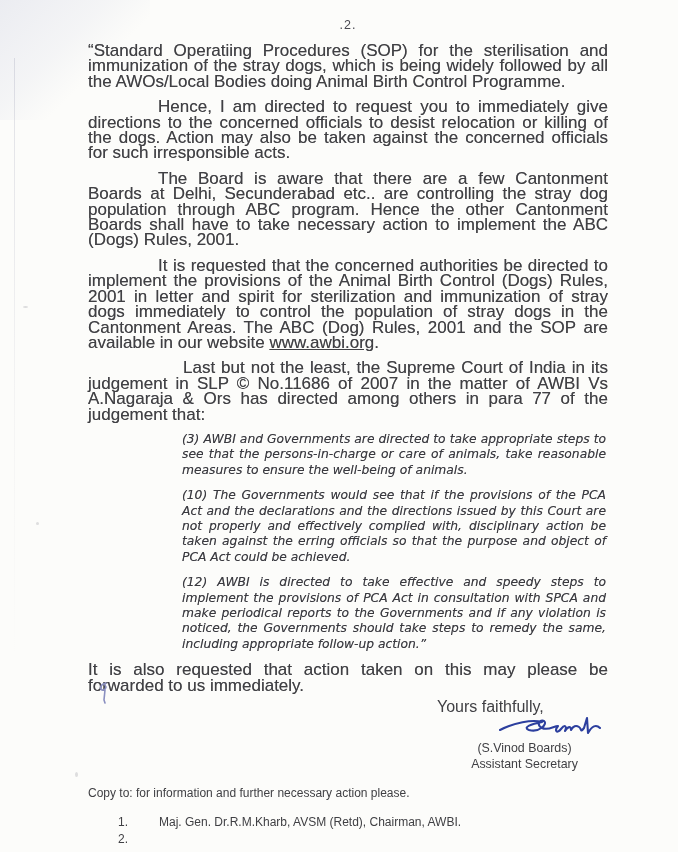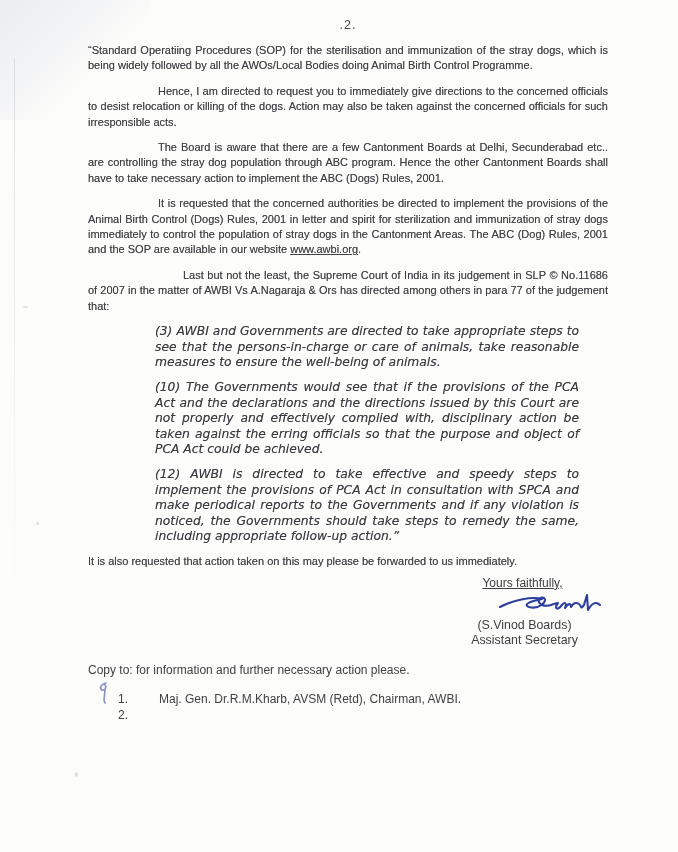--- a/index.html
+++ b/index.html
@@ -26,41 +26,41 @@
   }
   .speck { position:absolute; border-radius:50%; background:rgba(130,130,140,.25); }
 
   .content { position:absolute; left:88px; top:18px; width:520px; }
 
   .pagenum {
     text-align:center; font-size:12.5px; letter-spacing:1px;
     color:#4a4a52; margin-bottom:11px;
   }
   p.body {
-    font-size:11px; line-height:15.4px; text-align:justify;
+    font-size:17px; line-height:15.4px; text-align:justify;
     margin:0 0 10px 0;
     text-shadow:0 0 .3px rgba(64,64,68,.6);
   }
   p.indent  { text-indent:70px; }
   p.indent-lg { text-indent:95px; }
   .weblink { text-decoration:underline; }
 
   p.quote {
     font-family:"DejaVu Sans", sans-serif;
     font-style:italic;
     font-size:12.3px; line-height:15.4px; text-align:justify;
     color:#3a3a40;
-    margin:0 0 10px 67px; width:424px;
+    margin:0 0 10px 94px; width:424px;
     text-shadow:0 0 .3px rgba(58,58,64,.55);
   }
 
   p.closing { margin-top:3px; margin-bottom:6px; }
 
   .sig-block { width:175px; margin-left:auto; margin-right:-4px; text-align:center; }
-  .sig-vale { font-size:12px; line-height:15px; text-align:center; padding-right:4px;text-decoration:underline; }
+  .sig-vale { font-size:16px; line-height:15px; text-align:left; padding-right:4px; }
   .sig-img { display:block; margin:1px 10px 0 auto; }
   .sig-name, .sig-title { font-size:12.4px; line-height:15.5px; }
 
   .pen-mark { position:absolute; left:96px; top:680px; }
 
   .copy-section { margin-top:14px; font-size:12px; }
   .copy-head { line-height:15px; }
   .copy-list { margin-top:13px; }
   .copy-item { display:flex; line-height:16.5px; }
   .copy-num { width:41px; margin-left:30px; flex:none; }

